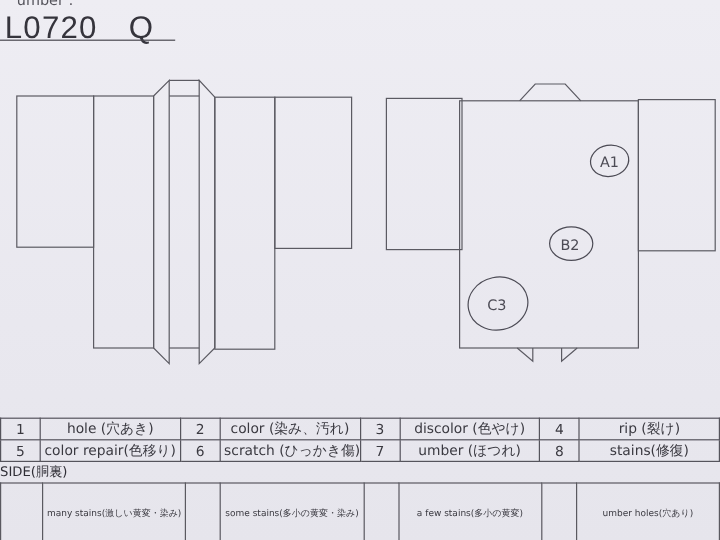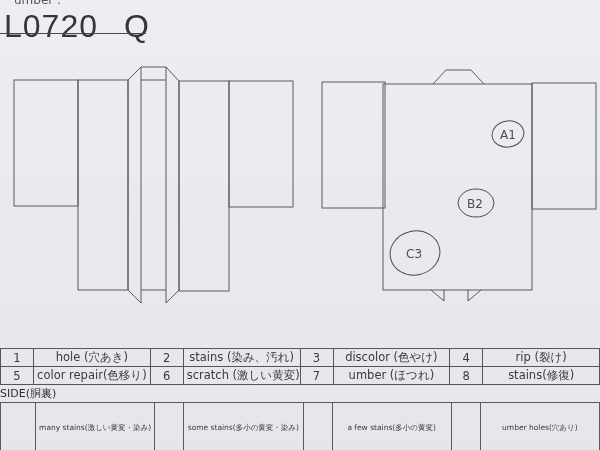--- a/index.html
+++ b/index.html
@@ -10,21 +10,21 @@
     color:#3a3a44;
   }
   .page-bg {
     position:absolute; inset:0;
     background:linear-gradient(180deg,#eeedf3 0%,#e9e8ef 60%,#e6e5ec 100%);
   }
   .top-cut {
     position:absolute; left:14px; top:-7px; font-size:12px; color:#55545c;
   }
   .item-code {
-    position:absolute; left:4px; top:8px; font-size:32px; letter-spacing:1px;
+    position:absolute; left:4px; top:8px; font-size:26px; letter-spacing:1px;
     color:#35343c; font-family:"Liberation Sans", sans-serif;
   }
   .item-code .grade { margin-left:26px; }
   .code-underline {
     position:absolute; left:0; top:33px; width:146px; height:0;
     border-top:1.5px solid #4a4950;
   }
   svg.diagram { position:absolute; left:0; top:0; }
   .legend {
     position:absolute; left:0; top:348px; width:600px;
@@ -96,31 +96,31 @@
     <text x="406" y="258" font-size="12" fill="#4c4b55" stroke="none" font-family="DejaVu Sans, sans-serif">C3</text>
   </g>
 </svg>
 
 <table class="legend">
   <tbody>
       <tr>
     <td class="num">1</td>
     <td>hole (穴あき)</td>
     <td class="num">2</td>
-    <td>stains (染み、汚れ)</td>
+    <td>color (染み、汚れ)</td>
     <td class="num">3</td>
     <td>discolor (色やけ)</td>
     <td class="num">4</td>
     <td>rip (裂け)</td>
   </tr>
   <tr>
     <td class="num">5</td>
     <td>color repair(色移り)</td>
     <td class="num">6</td>
-    <td>scratch (激しい黄変)</td>
+    <td>scratch (ひっかき傷)</td>
     <td class="num">7</td>
     <td>umber (ほつれ)</td>
     <td class="num">8</td>
     <td>stains(修復)</td>
   </tr>
 </tbody>
   </table>
 
 <div class="side-title">SIDE(胴裏)</div>
 

